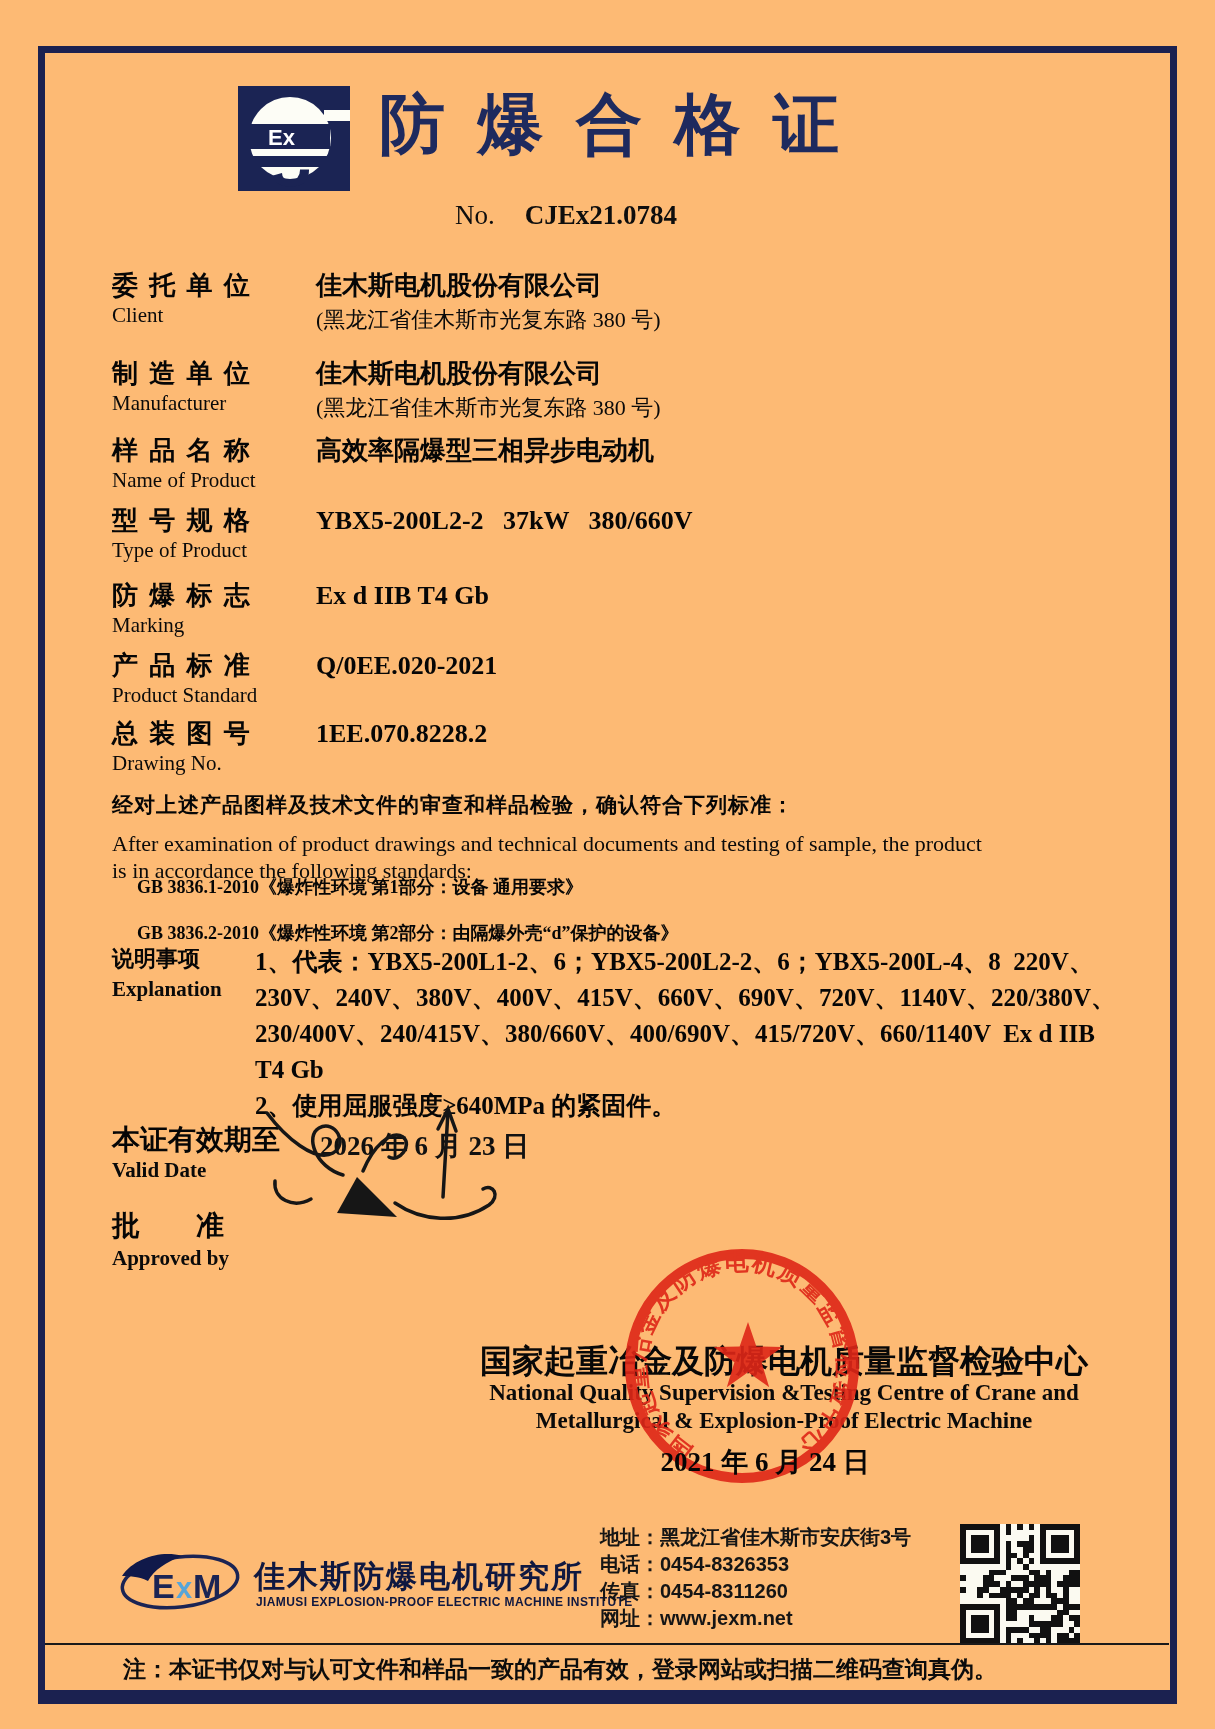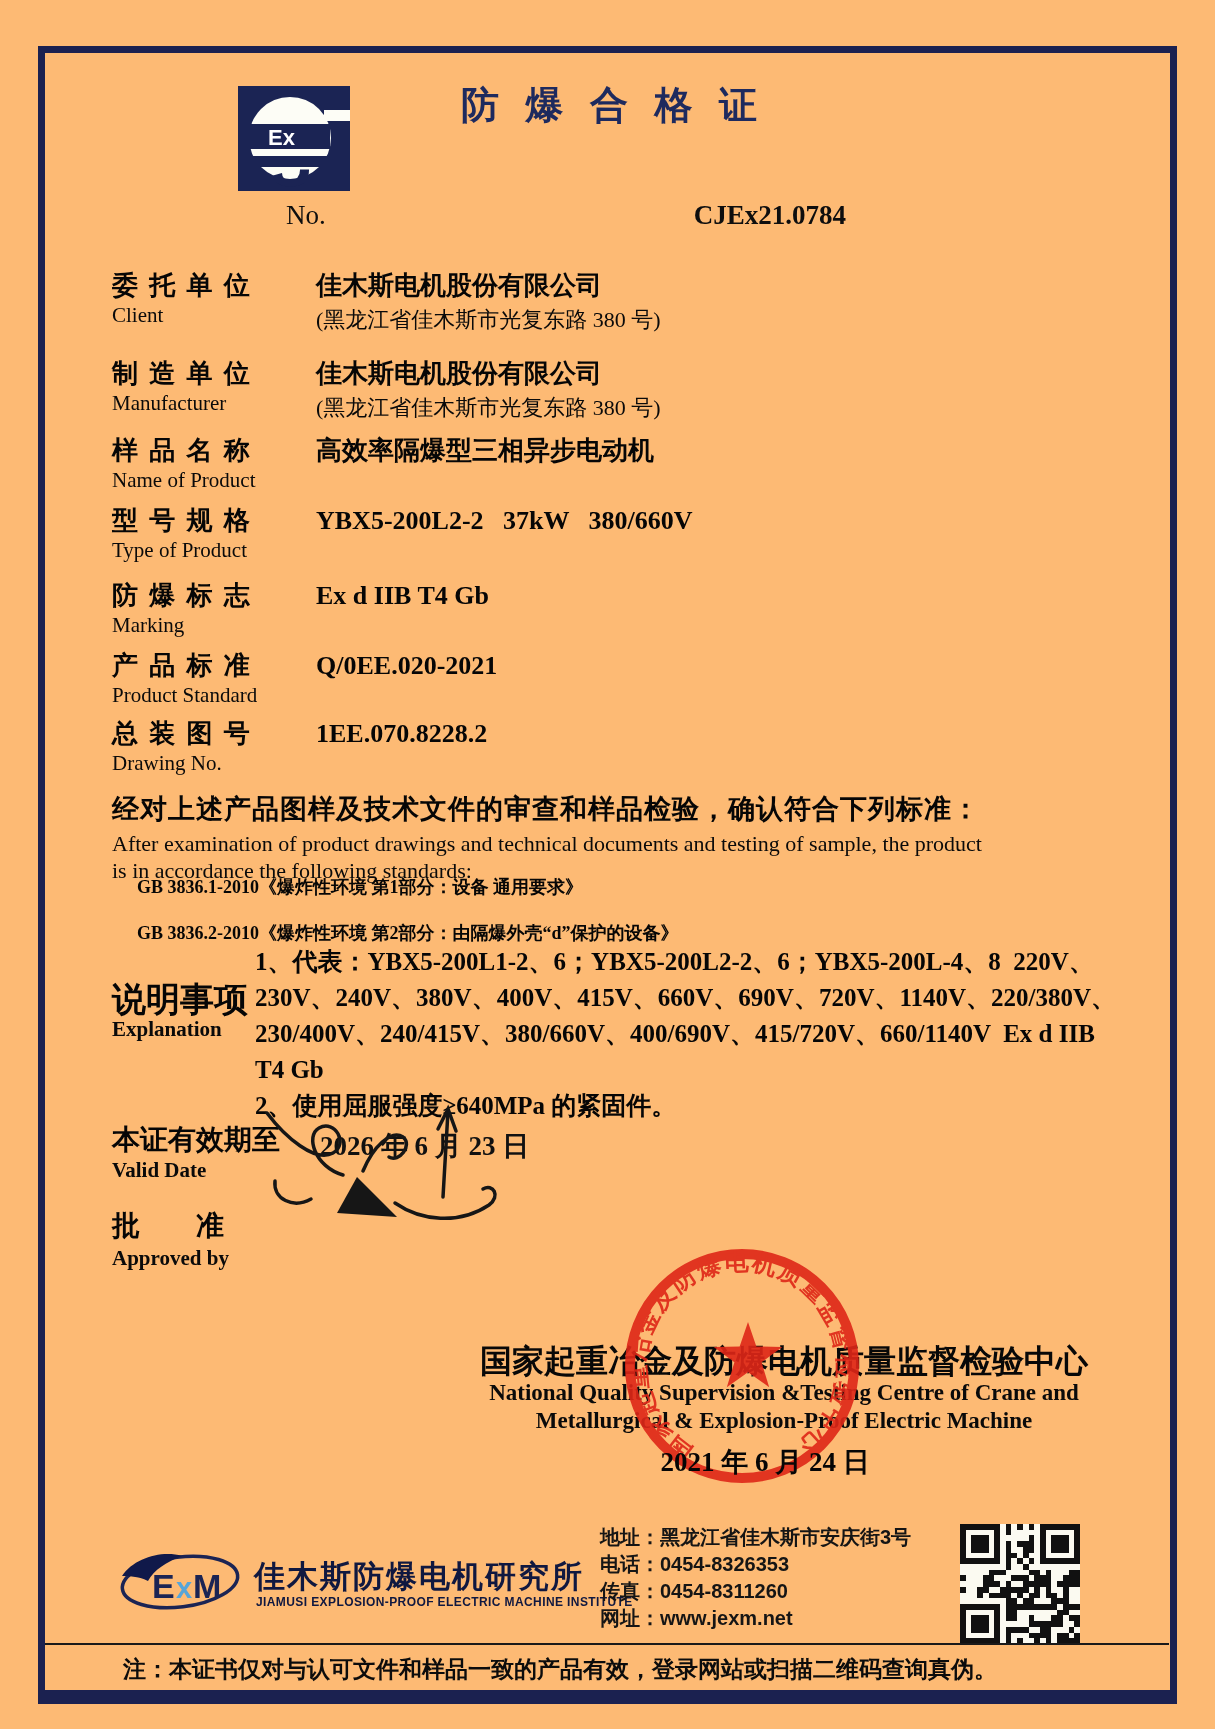--- a/index.html
+++ b/index.html
@@ -3,35 +3,35 @@
 <meta charset="utf-8">
 <style>
   html,body{margin:0;padding:0;background:#fbfaf1;}
   .page{position:relative;width:1215px;height:1729px;background:#fdba74;overflow:hidden;
         font-family:"Liberation Serif","DejaVu Serif",serif;color:#111;}
   .abs{position:absolute;}
   
   .frame{left:38px;top:46px;width:1139px;height:1658px;box-sizing:border-box;
          border:7px solid #1b2150;border-bottom:14px solid #1b2150;}
   
-  .title-cn{left:332px;top:80px;width:560px;text-align:center;font-size:38px;font-weight:bold;
-            color:#1e2a5e;letter-spacing:6px;word-spacing:4px;font-family:Liberation Sans, sans-serif;}
+  .title-cn{left:332px;top:80px;width:560px;text-align:center;font-size:66px;font-weight:bold;
+            color:#1e2a5e;letter-spacing:6px;word-spacing:4px;font-family:Liberation Serif, serif;}
   .title-en{left:308px;top:148px;width:560px;text-align:center;font-size:27px;font-weight:bold;
             color:#1e2a5e;letter-spacing:1px;word-spacing:7px;}
-  .no-line{left:286px;top:200px;width:560px;display:flex;justify-content:space-between;gap:30px;
+  .no-line{left:286px;top:200px;width:560px;display:flex;justify-content:center;gap:30px;
            font-size:27px;color:#0e0e0e;}
   
   .field{left:0;width:1139px;}
   .f-label{position:absolute;left:112px;width:220px;}
   .f-val{position:absolute;left:316px;width:640px;}
   .lc{font-size:26px;line-height:34px;font-weight:bold;font-family:"Liberation Sans","DejaVu Sans",sans-serif;letter-spacing:2px;color:#060606;}
   .le{font-size:21px;line-height:27px;color:#0a0a0a;}
   .v1{font-size:26px;line-height:36px;font-weight:bold;white-space:pre;color:#060606;}
   .v2{font-size:22px;line-height:32px;color:#0a0a0a;}
-  .st-cn{left:112px;top:791px;font-size:27px;font-weight:bold;letter-spacing:1px;
+  .st-cn{left:112px;top:791px;font-size:21px;font-weight:bold;letter-spacing:1px;
          font-family:"Liberation Sans","DejaVu Sans",sans-serif;color:#060606;}
   .st-en{left:112px;font-size:22px;color:#0a0a0a;margin-top:8px;}
   .gb{left:137px;font-size:18px;font-weight:bold;color:#060606;}
   .expl-line{font-size:25px;line-height:36px;font-weight:bold;white-space:pre;color:#060606;}
   .big-lbl{font-size:28px;font-weight:bold;font-family:"Liberation Sans","DejaVu Sans",sans-serif;color:#060606;}
   .sub-en{font-size:21px;font-weight:bold;color:#0a0a0a;}
   .org-cn{left:420px;top:1340px;width:728px;text-align:center;font-size:32px;font-weight:bold;
           font-family:"Liberation Sans","DejaVu Sans",sans-serif;color:#080808;z-index:3;}
   .org-en{left:420px;width:728px;text-align:center;font-size:23px;font-weight:bold;color:#0a0a0a;z-index:3;}
   .org-date{left:420px;top:1444px;width:690px;text-align:center;font-size:27px;font-weight:bold;color:#060606;z-index:6;}
@@ -136,21 +136,21 @@
       </div>
   </div>
 
   <div class="abs st-cn">经对上述产品图样及技术文件的审查和样品检验，确认符合下列标准：</div>
   <div class="abs st-en" style="top:823px;">After examination of product drawings and technical documents and testing of sample, the product</div>
   <div class="abs st-en" style="top:850px;">is in accordance the following standards:</div>
   <div class="abs gb" style="top:875px;">GB 3836.1-2010《爆炸性环境 第1部分：设备 通用要求》</div>
   <div class="abs gb" style="top:910px;margin-top:11px;">GB 3836.2-2010《爆炸性环境 第2部分：由隔爆外壳“d”保护的设备》</div>
 
   <div class="abs" style="left:112px;top:941px;">
-    <div class="big-lbl" style="font-size:34px;line-height:36px;margin-top:40px;">说明事项</div>
+    <div class="big-lbl" style="font-size:22px;line-height:36px;">说明事项</div>
     <div class="sub-en">Explanation</div>
   </div>
   <div class="abs" style="left:255px;top:944px;width:860px;">
     <div class="expl-line">1、代表：YBX5-200L1-2、6；YBX5-200L2-2、6；YBX5-200L-4、8  220V、</div>
     <div class="expl-line">230V、240V、380V、400V、415V、660V、690V、720V、1140V、220/380V、</div>
     <div class="expl-line">230/400V、240/415V、380/660V、400/690V、415/720V、660/1140V  Ex d IIB</div>
     <div class="expl-line">T4 Gb</div>
     <div class="expl-line">2、使用屈服强度≥640MPa 的紧固件。</div>
   </div>
 

